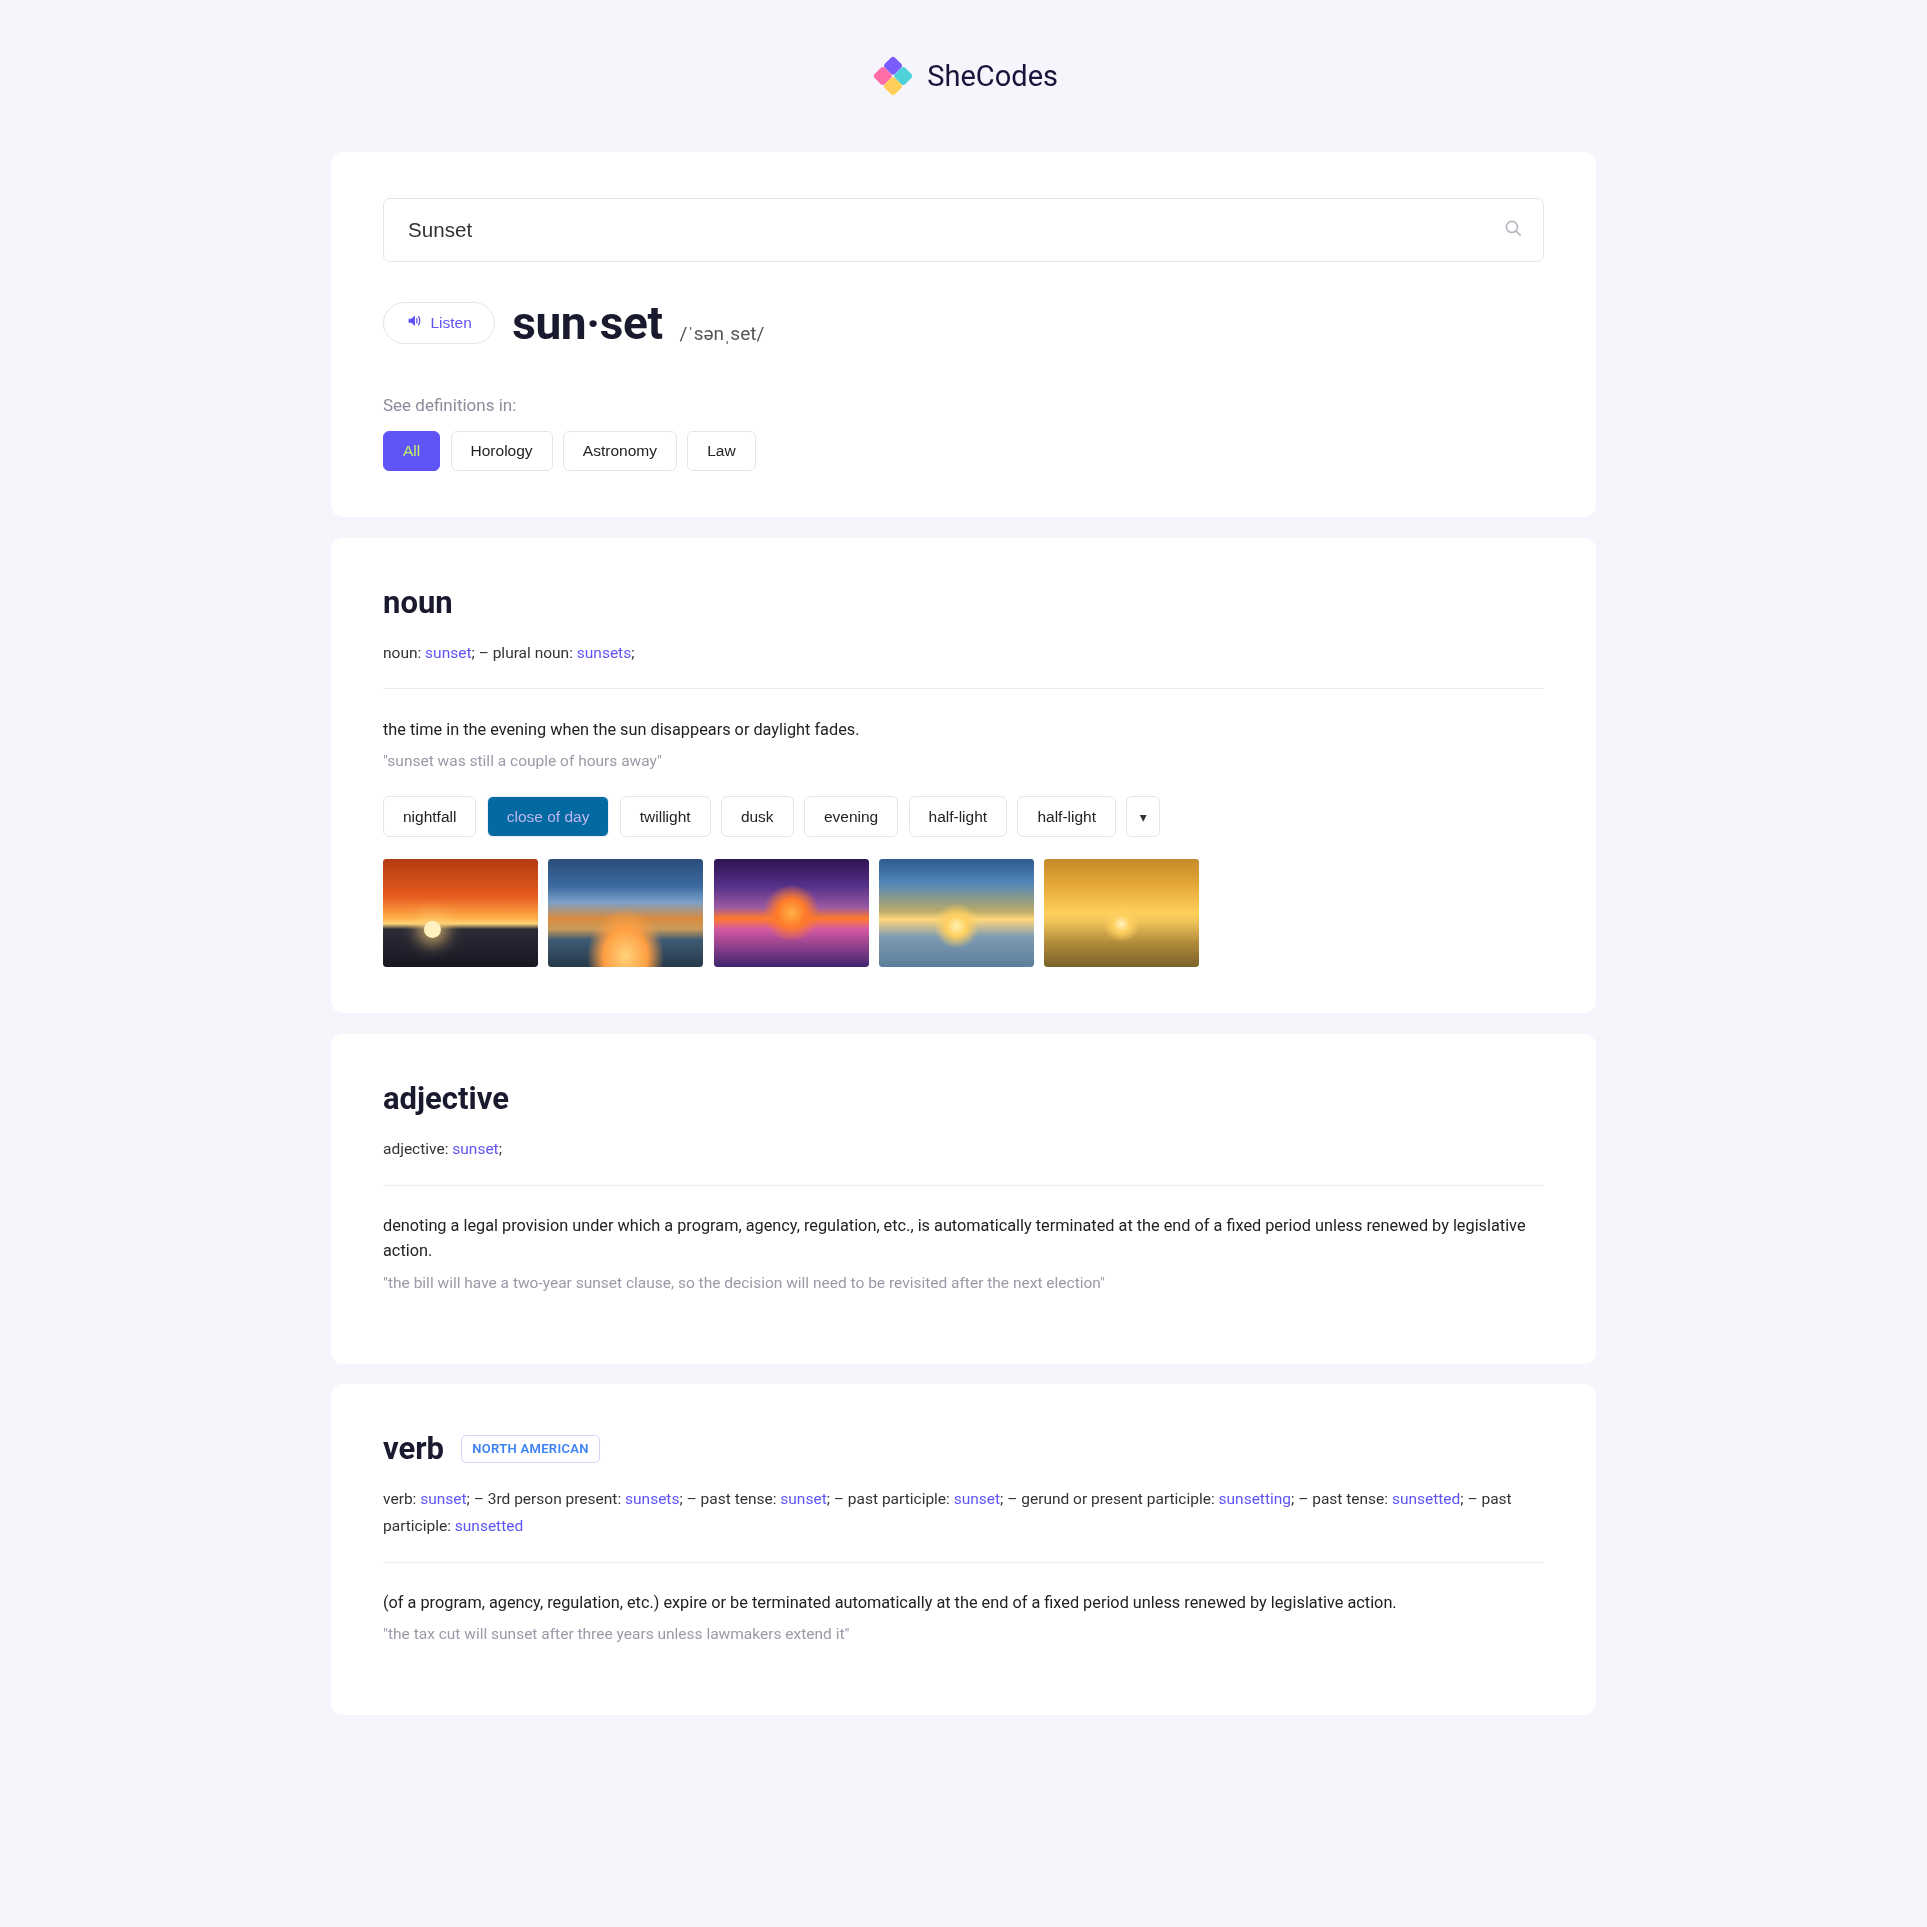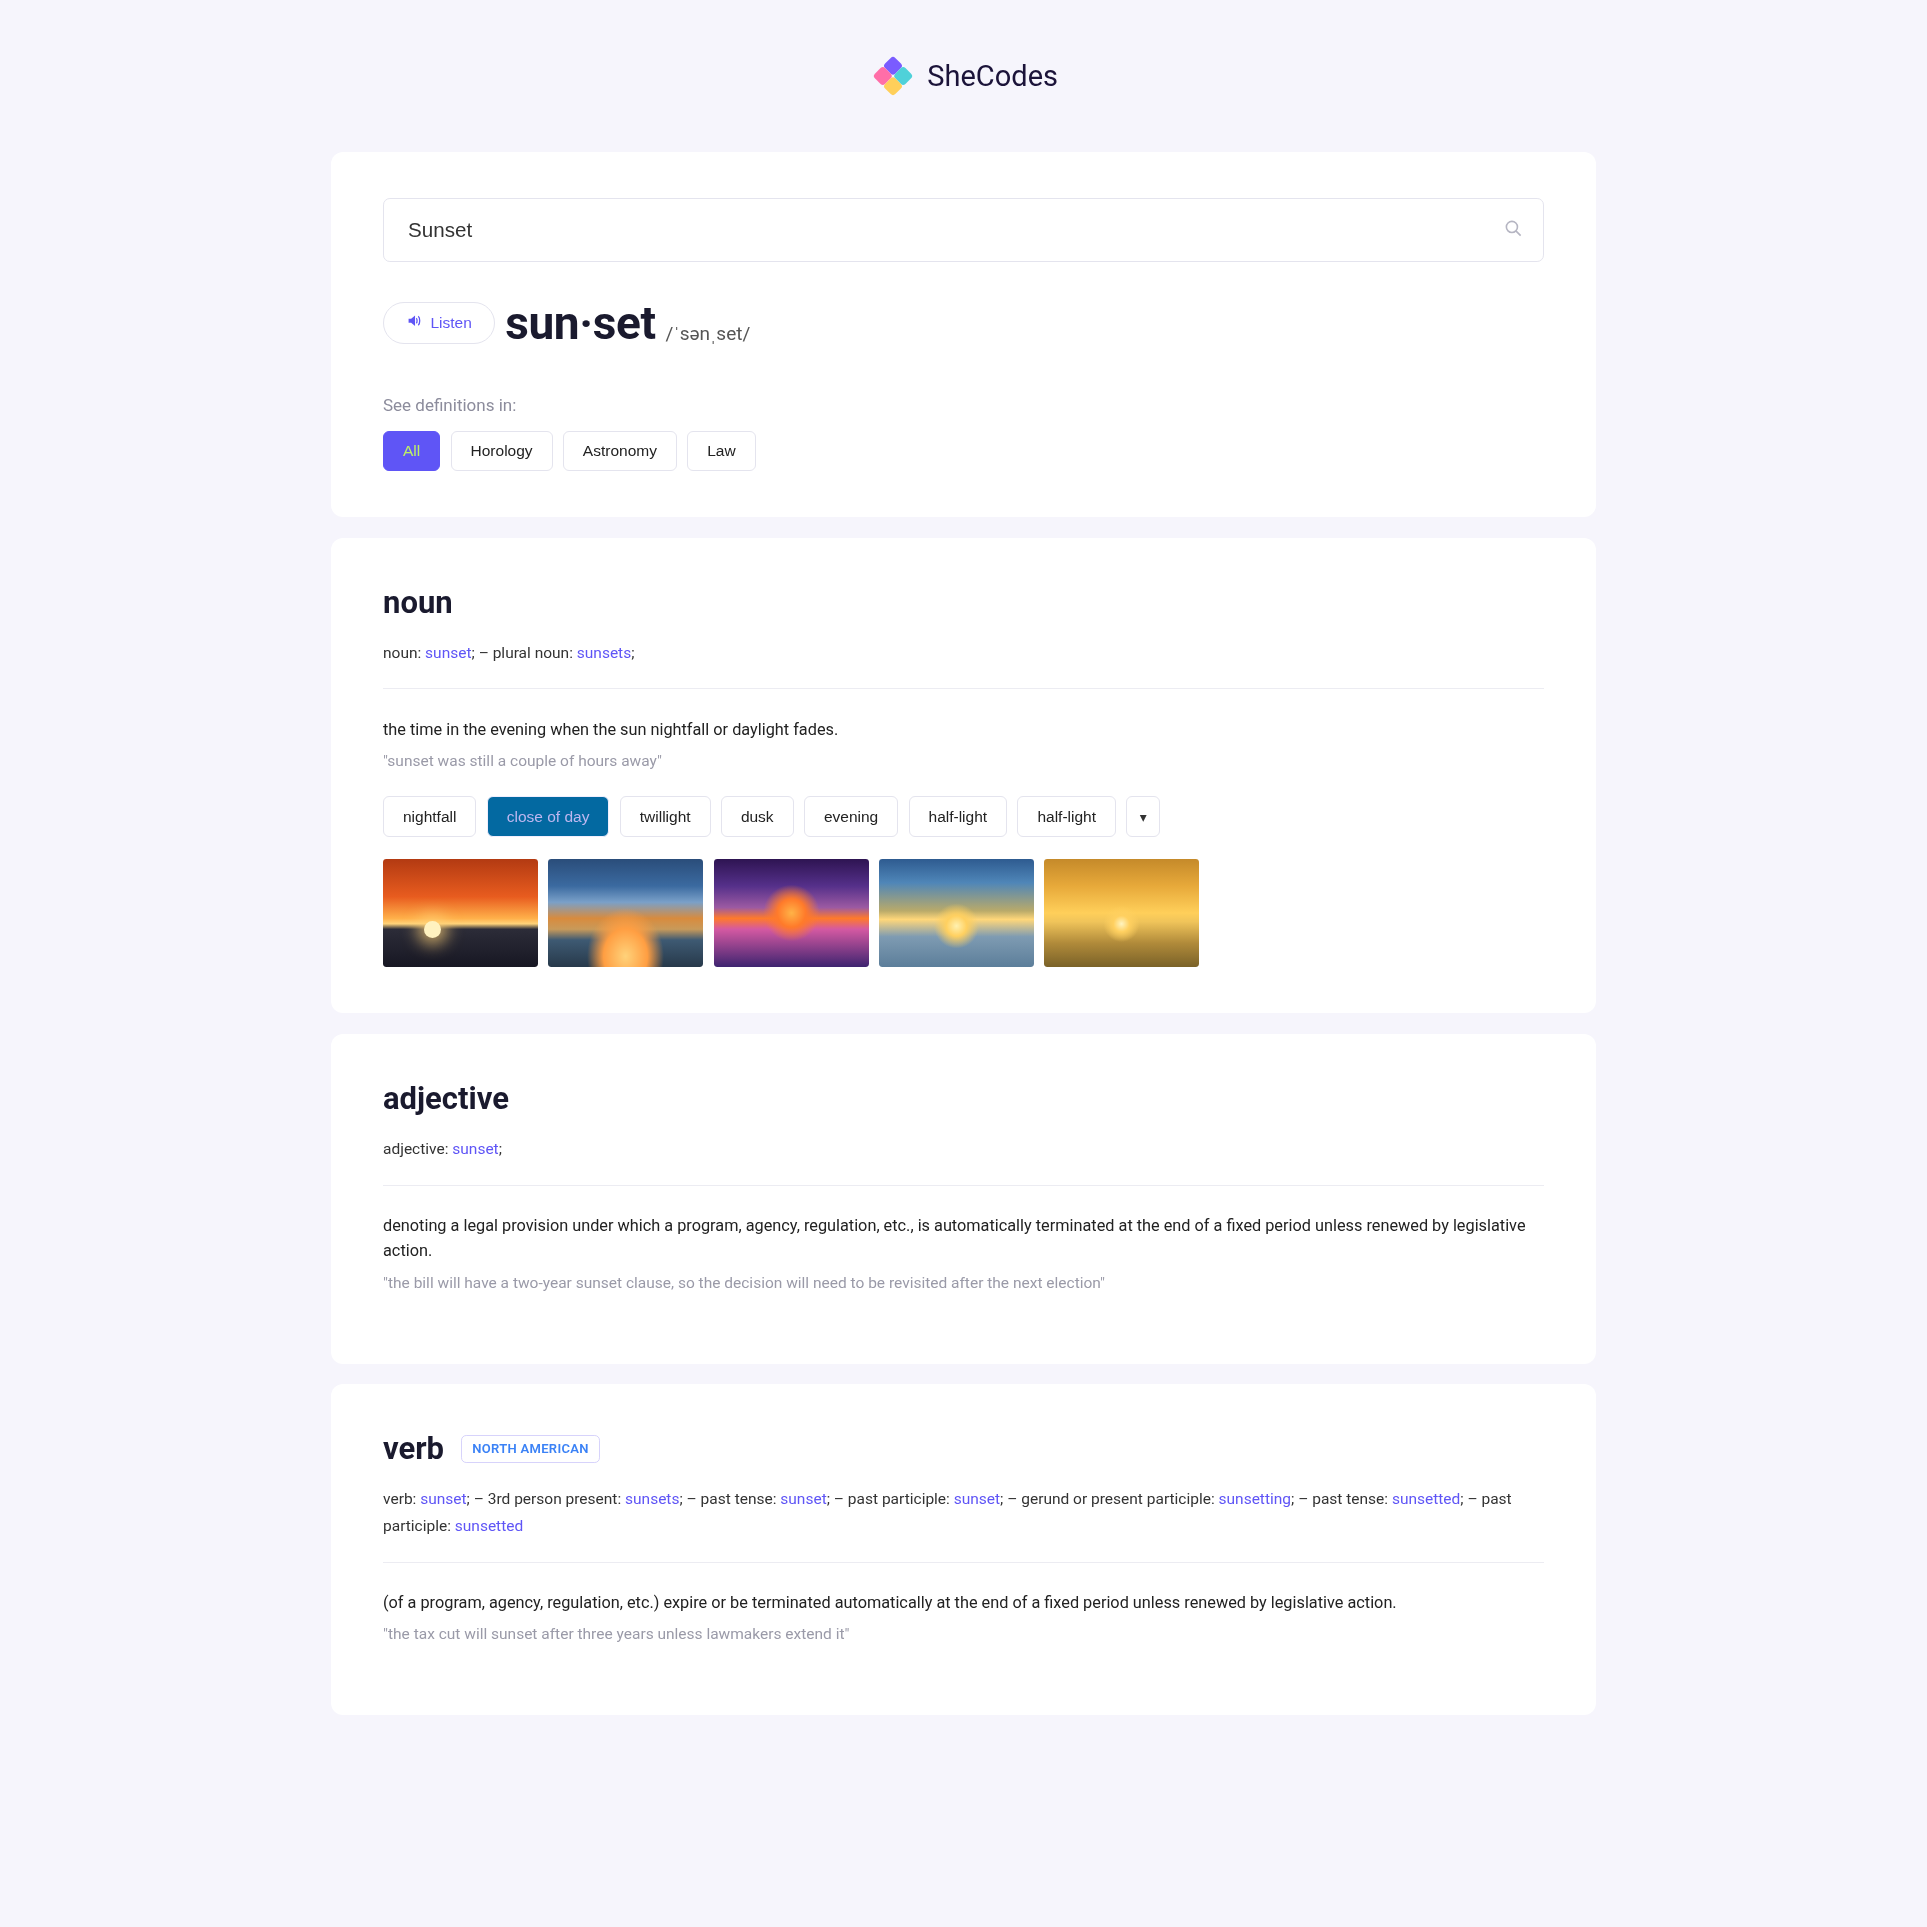--- a/index.html
+++ b/index.html
@@ -58,21 +58,21 @@
 .search-icon {
   position: absolute;
   right: 20.6px;
   top: 50%;
   transform: translateY(-50%);
   color: #b5b5c2;
 }
 .headline-row {
   display: flex;
   align-items: center;
-  gap: 10px;
+  gap: 17px;
   margin-bottom: 45px;
 }
 .listen-btn {
   display: inline-flex;
   align-items: center;
   gap: 8.6px;
   border: 0.9px solid #e4e4ee;
   background: #fff;
   border-radius: 860px;
   padding: 10.3px 22.4px;
@@ -253,21 +253,21 @@
       </div>
   </div>
 
   <div id="entries-holder">
       <div class="card">
         <h2 class="pos-title">
           <span>noun</span>
         </h2>
         <div class="forms-line"><span>noun: </span><span class="blue">sunset</span><span>;   –   plural noun: </span><span class="blue">sunsets</span><span>;</span></div>
         <div class="divider"></div>
-        <div class="definition">the time in the evening when the sun nightfall or daylight fades.</div>
+        <div class="definition">the time in the evening when the sun disappears or daylight fades.</div>
         <div class="example">"sunset was still a couple of hours away"</div>
         <div class="pill-row">
           <button class="pill">nightfall</button>
           <button class="pill muted">close of day</button>
           <button class="pill">twillight</button>
           <button class="pill">dusk</button>
           <button class="pill">evening</button>
           <button class="pill">half-light</button>
           <button class="pill">half-light</button>
           <button class="expand-pill">

